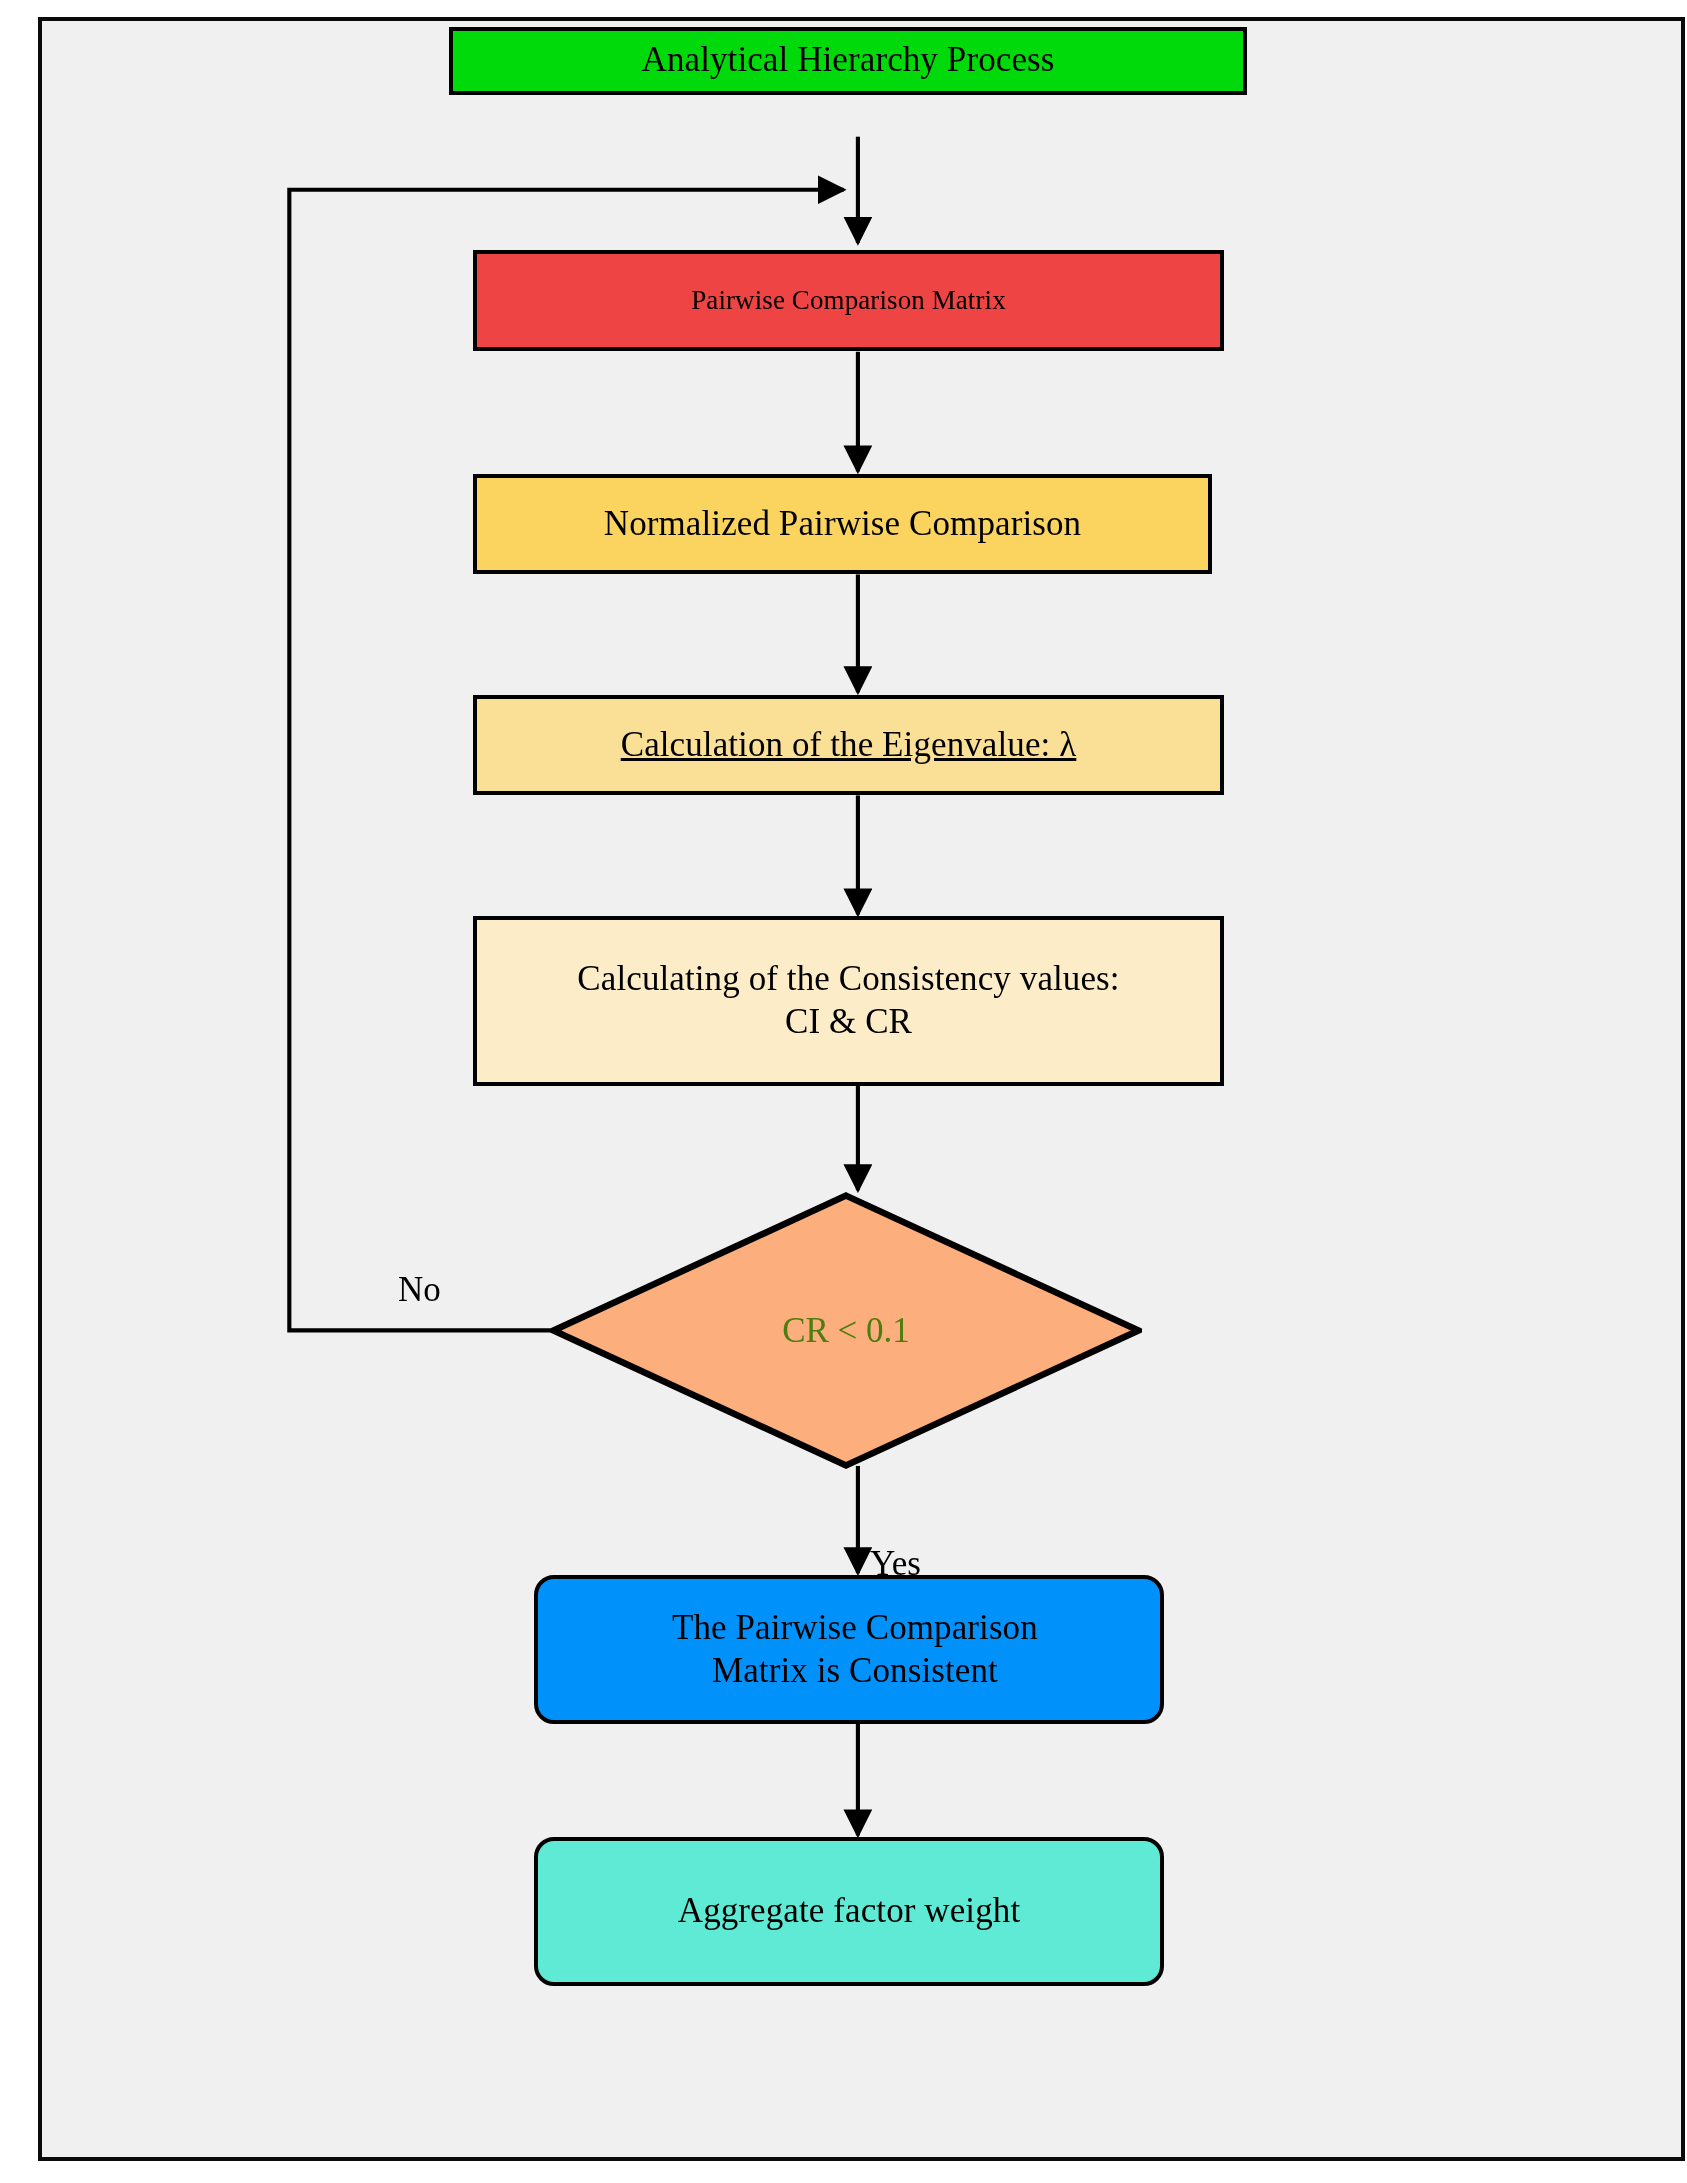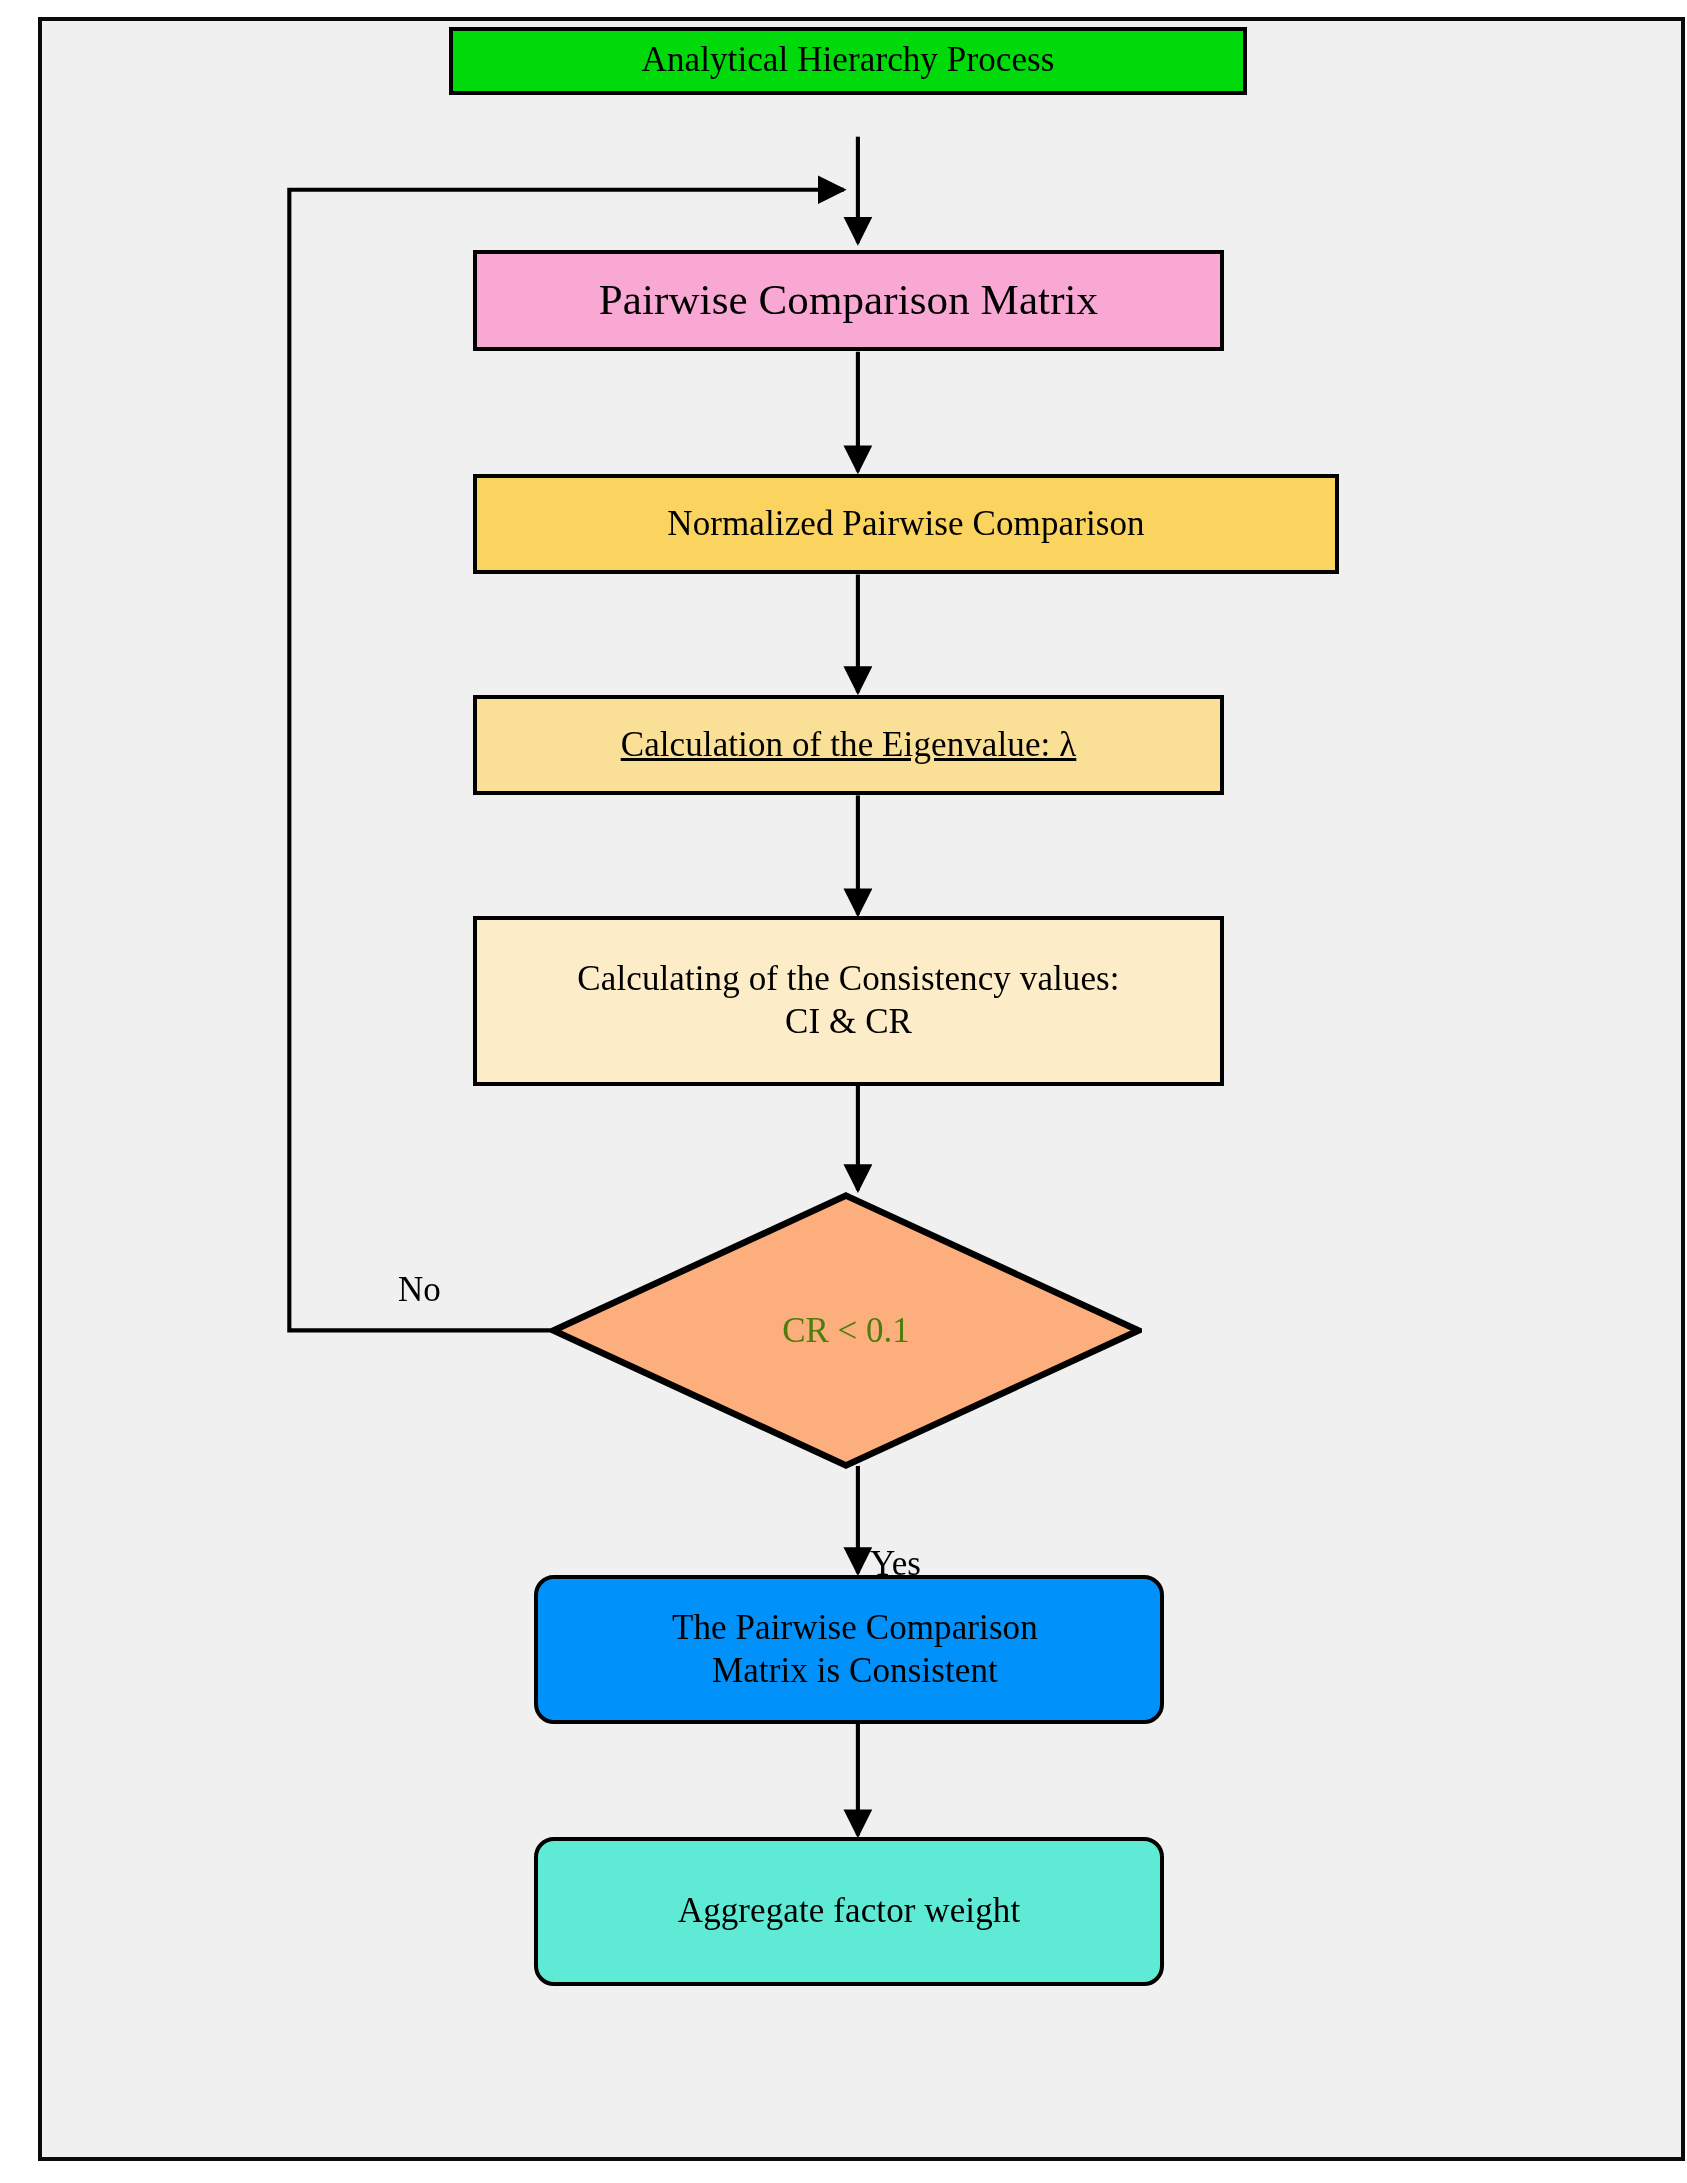--- a/index.html
+++ b/index.html
@@ -96,25 +96,25 @@
 
     <path d="M 1422 2925 L 1422 3115" stroke="#000000" stroke-width="7" fill="none" marker-end="url(#arrow)"></path>
 
     <path d="M 900 2258 L 457 2258 L 457 322 L 1398 322" stroke="#000000" stroke-width="7" fill="none" marker-end="url(#arrow)"></path>
   </svg>
 
   <div class="node" style="left:429px; top:26.5px; width:798px; height:68px; background:#00d90a; font-size:35px;">
     <span class="label">Analytical Hierarchy Process</span>
   </div>
 
-  <div class="node" style="left:453px; top:250px; width:751px; height:101px; background:#f9a8d4; font-size:43px;text-align:center;">
+  <div class="node" style="left:453px; top:250px; width:751px; height:101px; background:#ef4444; font-size:27px;text-align:center;">
     <span class="label">Pairwise Comparison Matrix</span>
   </div>
 
-  <div class="node" style="left:453px; top:474px; width:866px; height:100px; background:#fad45e; font-size:35px;">
+  <div class="node" style="left:453px; top:474px; width:739px; height:100px; background:#fad45e; font-size:35px;">
     <span class="label">Normalized Pairwise Comparison</span>
   </div>
 
   <div class="node" style="left:453px; top:695px; width:751px; height:100px; background:#fadf96; font-size:35px;text-decoration:underline;">
     <span class="label">Calculation of the Eigenvalue: λ</span>
   </div>
 
   <div class="node" style="left:453px; top:916px; width:751px; height:170px; background:#fcecc8; font-size:35px; flex-direction:column;">
     <span class="label">Calculating of the Consistency values:</span>
     <span class="label">CI &amp; CR</span>

